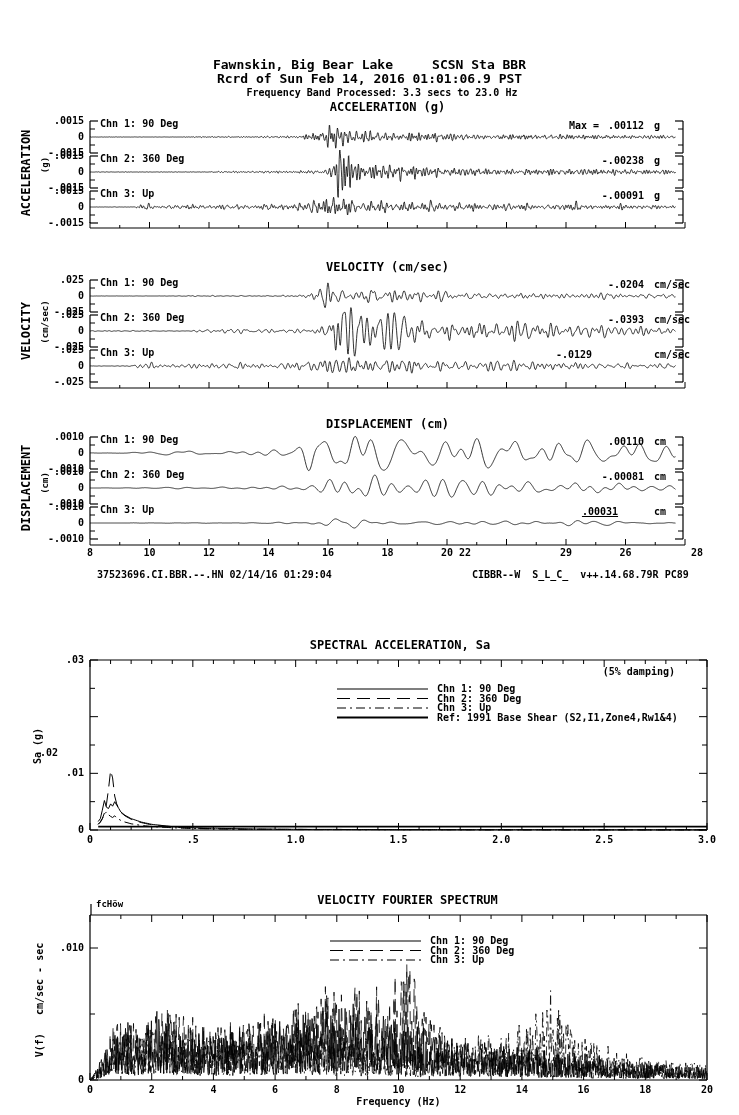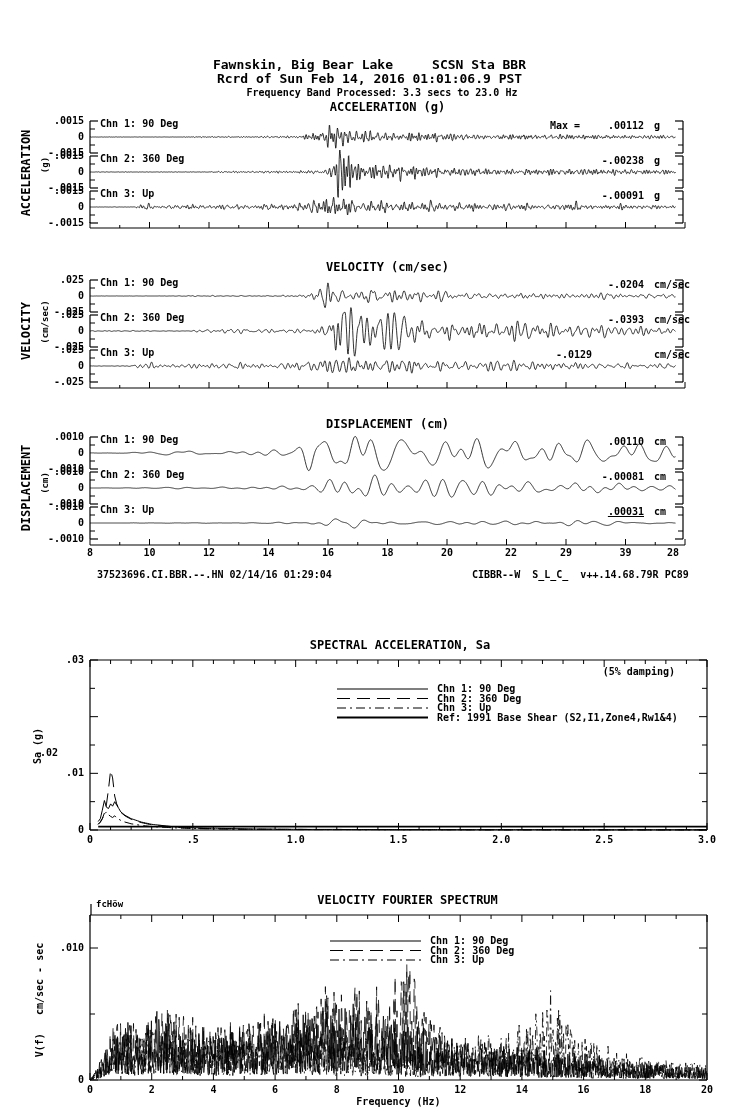--- a/index.html
+++ b/index.html
@@ -355,21 +355,21 @@
   <div class="abs vlabel" style="left:38px;top:746px;">Sa (g)</div>
 
   <div class="abs f12 ctr" style="left:90px;top:894px;width:635px;">VELOCITY FOURIER SPECTRUM</div>
   <div class="abs f9" style="left:96px;top:899px;">fcHöw</div>
   <div class="abs ctr" style="left:90px;top:1096px;width:617px;">Frequency (Hz)</div>
   <div class="abs vlabel" style="left:40px;top:1000px;">V(f)   cm/sec - sec</div>
 <div class="abs" style="left: 100px; top: 118px;">Chn 1: 90 Deg</div>
     <div class="abs" style="left: 34px; top: 115px; width: 50px; text-align: right;">.0015</div>
     <div class="abs" style="left: 34px; top: 131px; width: 50px; text-align: right;">0</div>
     <div class="abs" style="left: 34px; top: 147px; width: 50px; text-align: right;">-.0015</div>
-    <div class="abs" style="left: 526px; top: 120px; padding-left: 24px;">Max =</div>
+    <div class="abs" style="left: 545px; top: 120px; padding-left: 24px;">Max =</div>
     <div class="abs" style="left: 556px; top: 120px; width: 88px; text-align: right;">.00112</div>
     <div class="abs" style="left: 654px; top: 120px;">g</div>
     <div class="abs" style="left: 100px; top: 153px;">Chn 2: 360 Deg</div>
     <div class="abs" style="left: 34px; top: 150px; width: 50px; text-align: right;">.0015</div>
     <div class="abs" style="left: 34px; top: 166px; width: 50px; text-align: right;">0</div>
     <div class="abs" style="left: 34px; top: 182px; width: 50px; text-align: right;">-.0015</div>
     <div class="abs" style="left: 556px; top: 155px; width: 88px; text-align: right;">-.00238</div>
     <div class="abs" style="left: 654px; top: 155px;">g</div>
     <div class="abs" style="left: 100px; top: 188px;">Chn 3: Up</div>
     <div class="abs" style="left: 34px; top: 185px; width: 50px; text-align: right;">.0015</div>
@@ -404,33 +404,33 @@
     <div class="abs" style="left: 100px; top: 469px;">Chn 2: 360 Deg</div>
     <div class="abs" style="left: 34px; top: 466px; width: 50px; text-align: right;">.0010</div>
     <div class="abs" style="left: 34px; top: 482px; width: 50px; text-align: right;">0</div>
     <div class="abs" style="left: 34px; top: 498px; width: 50px; text-align: right;">-.0010</div>
     <div class="abs" style="left: 556px; top: 471px; width: 88px; text-align: right;">-.00081</div>
     <div class="abs" style="left: 654px; top: 471px;">cm</div>
     <div class="abs" style="left: 100px; top: 504px;">Chn 3: Up</div>
     <div class="abs" style="left: 34px; top: 501px; width: 50px; text-align: right;">.0010</div>
     <div class="abs" style="left: 34px; top: 517px; width: 50px; text-align: right;">0</div>
     <div class="abs" style="left: 34px; top: 533px; width: 50px; text-align: right;">-.0010</div>
-    <div class="abs" style="left: 556px; top: 506px; width: 88px; text-align: right; text-decoration: underline;">.00031</div>
+    <div class="abs" style="left: 556px; top: 506px; width: 88px; text-align: center; text-decoration: underline;">.00031</div>
     <div class="abs" style="left: 654px; top: 506px;">cm</div>
     <div class="abs" style="left: 72px; top: 547px; width: 36px; text-align: center;">8</div>
     <div class="abs" style="left: 131.5px; top: 547px; width: 36px; text-align: center;">10</div>
     <div class="abs" style="left: 191px; top: 547px; width: 36px; text-align: center;">12</div>
     <div class="abs" style="left: 250.5px; top: 547px; width: 36px; text-align: center;">14</div>
     <div class="abs" style="left: 310px; top: 547px; width: 36px; text-align: center;">16</div>
     <div class="abs" style="left: 369.5px; top: 547px; width: 36px; text-align: center;">18</div>
     <div class="abs" style="left: 429px; top: 547px; width: 36px; text-align: center;">20</div>
-    <div class="abs" style="left: 481px; top: 547px; width: 36px; text-align: right;">22</div>
+    <div class="abs" style="left: 459px; top: 547px; width: 36px; text-align: left;">22</div>
     <div class="abs" style="left: 548px; top: 547px; width: 36px; text-align: center;">29</div>
-    <div class="abs" style="left: 607.5px; top: 547px; width: 36px; text-align: center;">39</div>
-    <div class="abs" style="left: 667px; top: 547px; width: 36px; text-align: left;">28</div>
+    <div class="abs" style="left: 607.5px; top: 547px; width: 36px; text-align: center;">26</div>
+    <div class="abs" style="left: 667px; top: 547px; width: 36px; text-align: right;">28</div>
     <div class="abs" style="left: 72px; top: 834px; width: 36px; text-align: center;">0</div>
     <div class="abs" style="left: 174.833px; top: 834px; width: 36px; text-align: center;">.5</div>
     <div class="abs" style="left: 277.667px; top: 834px; width: 36px; text-align: center;">1.0</div>
     <div class="abs" style="left: 380.5px; top: 834px; width: 36px; text-align: center;">1.5</div>
     <div class="abs" style="left: 483.333px; top: 834px; width: 36px; text-align: center;">2.0</div>
     <div class="abs" style="left: 586.167px; top: 834px; width: 36px; text-align: center;">2.5</div>
     <div class="abs" style="left: 689px; top: 834px; width: 36px; text-align: center;">3.0</div>
     <div class="abs" style="left: 40px; top: 654px; width: 44px; text-align: right;">.03</div>
     <div class="abs" style="left: 40px; top: 710.667px; width: 44px; text-align: left; margin-top: 36px;">.02</div>
     <div class="abs" style="left: 40px; top: 767.333px; width: 44px; text-align: right;">.01</div>

